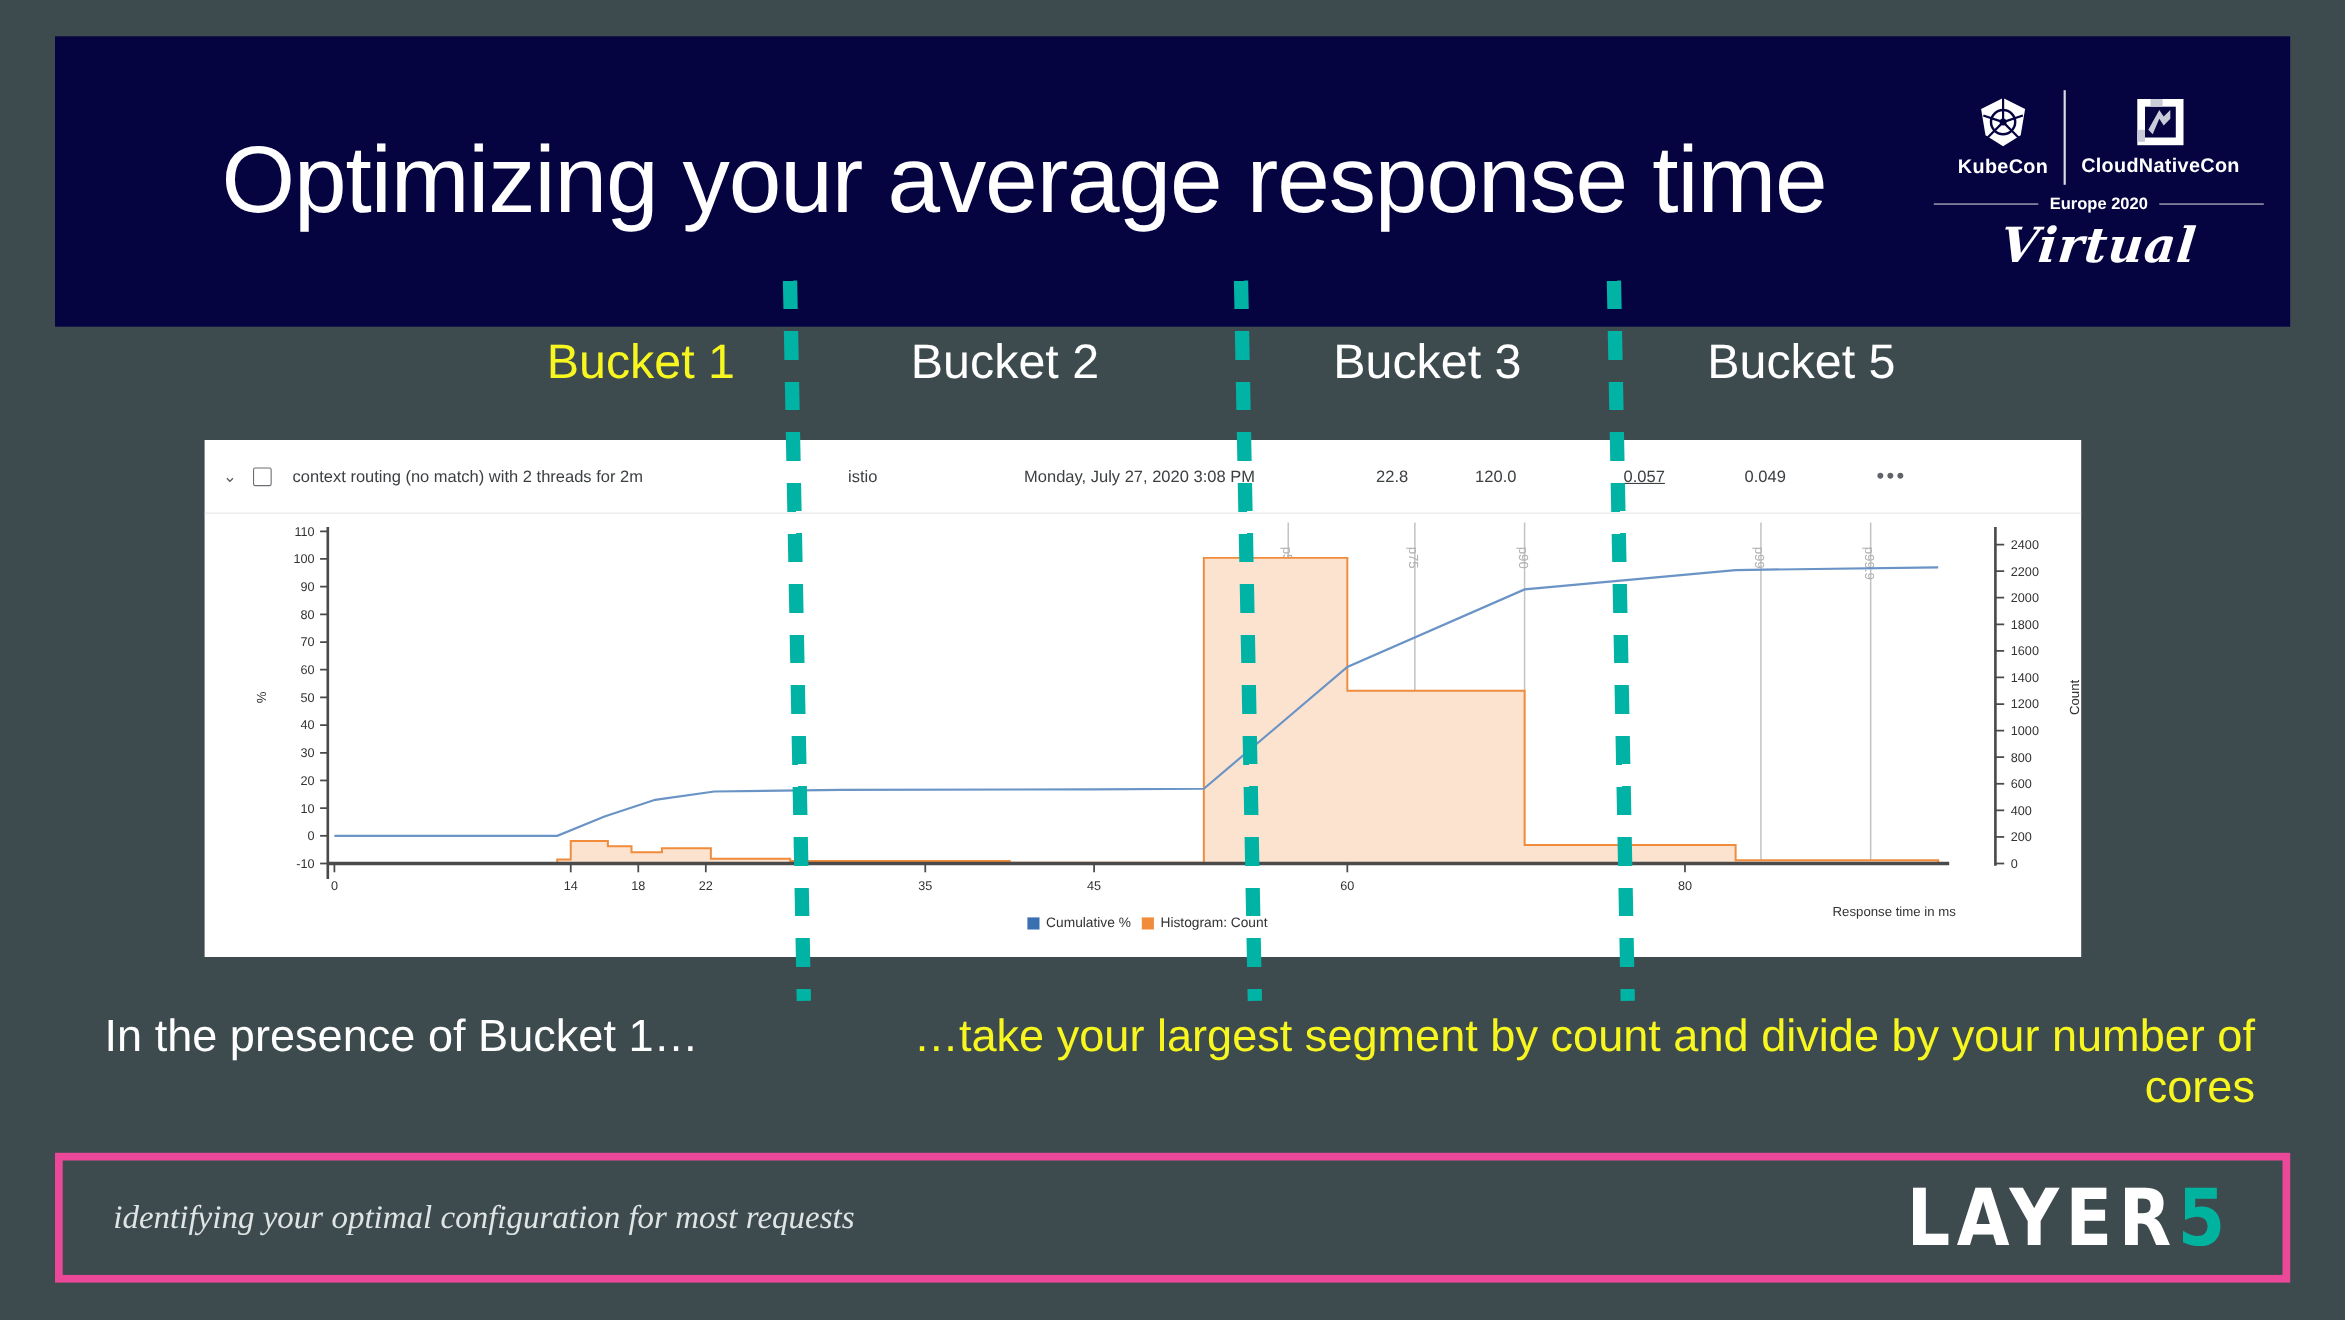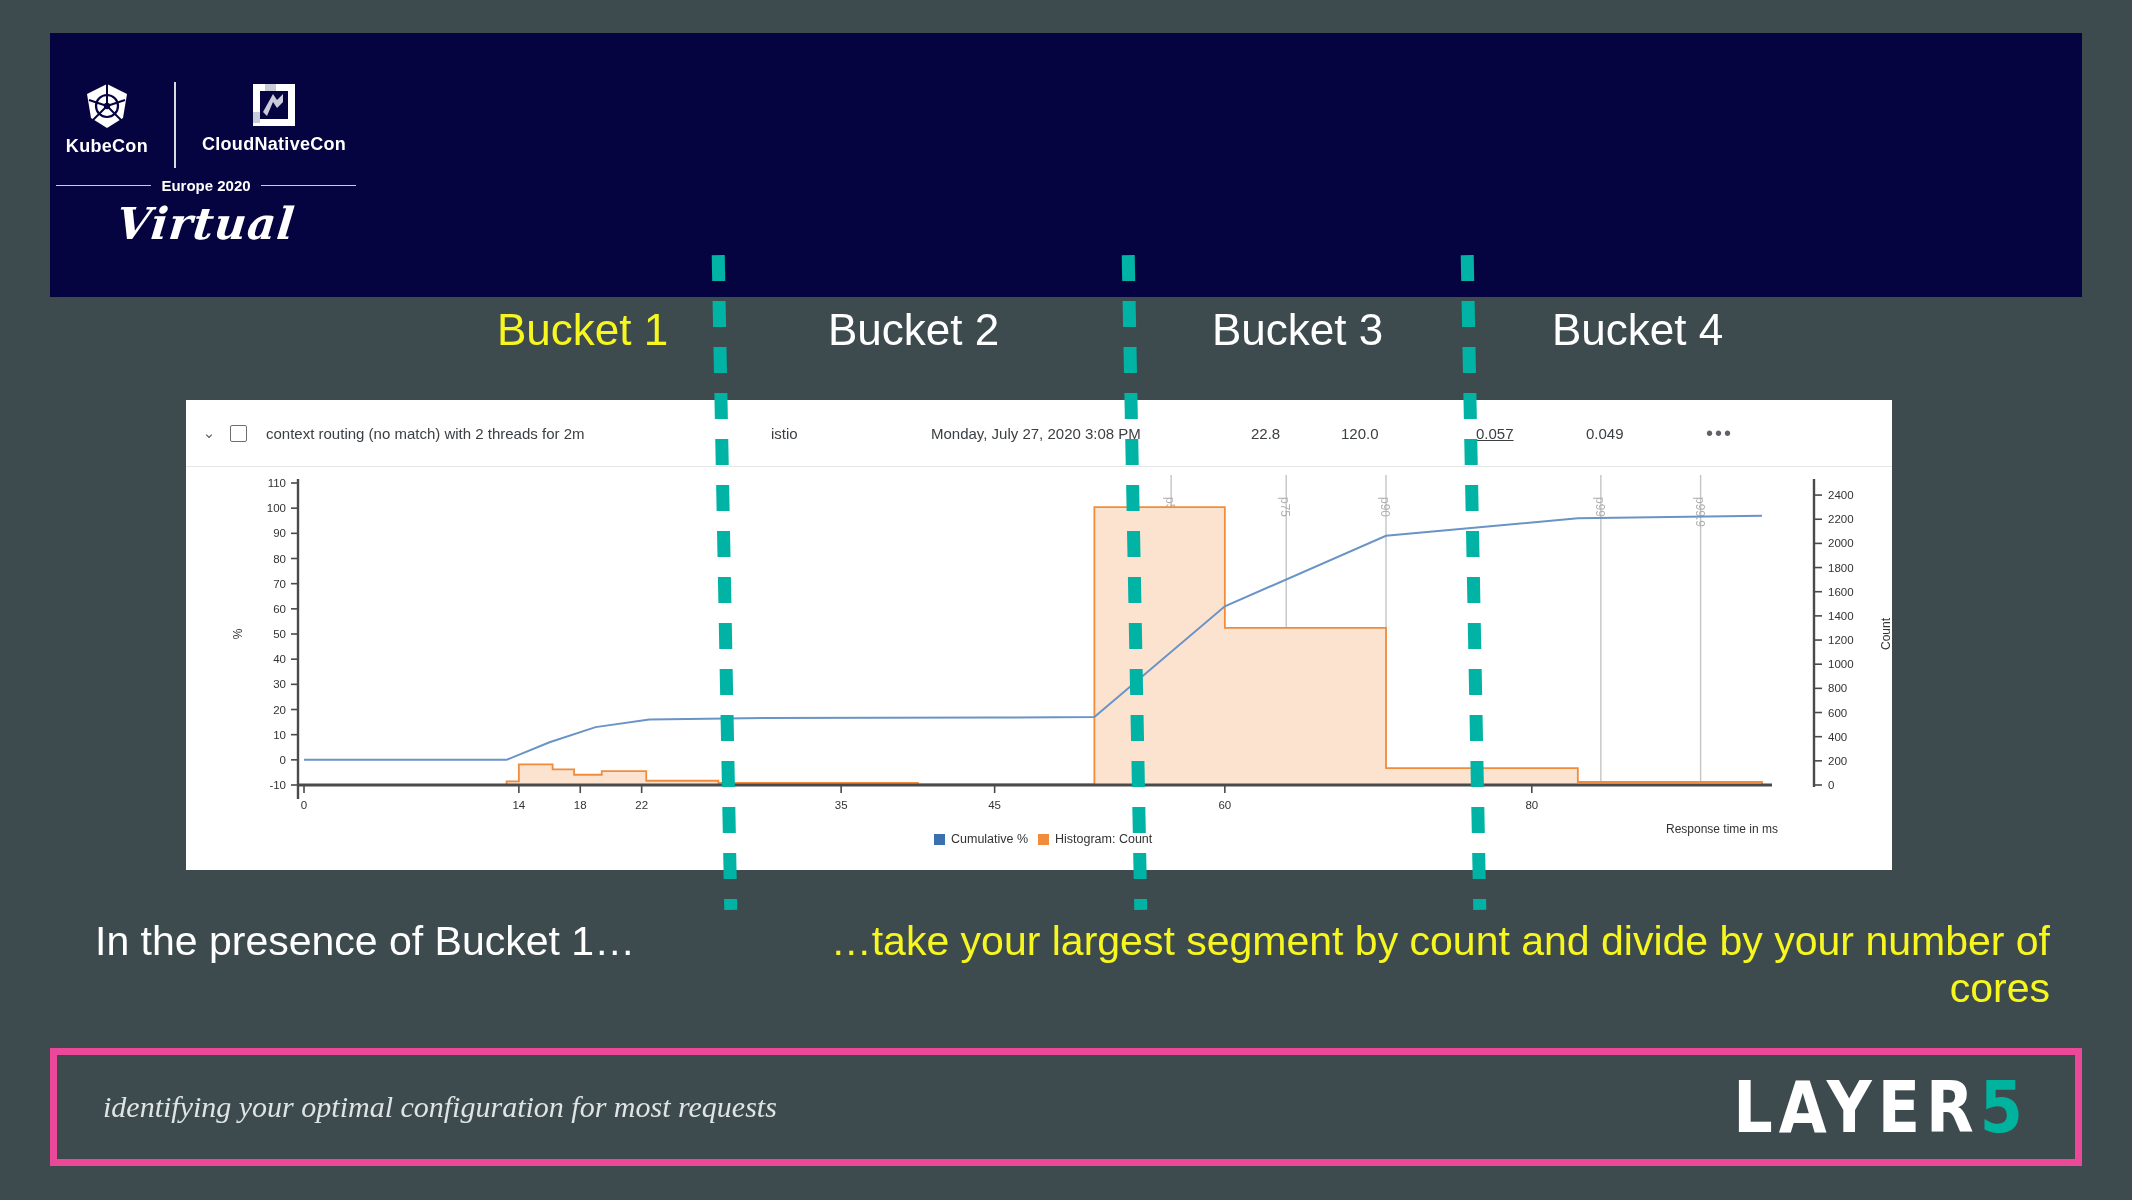--- a/index.html
+++ b/index.html
@@ -17,21 +17,21 @@
   }
   .title-text{
     flex:1; text-align:center; color:#ffffff;
     font-size:86px; line-height:1.02; font-weight:400;
     letter-spacing:-1px; padding-left:60px;
   }
   .logo-block{
     width:330px; height:100%; display:flex; flex-direction:column;
     align-items:center; justify-content:center; padding-right:18px; gap:2px;
   }
-  .logo-row{ display:flex; align-items:flex-start; gap:12px; }
+  .logo-row{ display:flex; align-items:center; gap:0px; }
   .logo-cell{ display:flex; flex-direction:column; align-items:center; padding:0 14px; }
   .logo-div{ width:2px; height:86px; background:#ffffff; opacity:.85; align-self:center;}
   .logo-name{ color:#fff; font-size:18px; font-weight:bold; margin-top:6px; letter-spacing:.3px;}
   .k8s-mark{ width:50px; height:48px; }
   .cncf-mark{ width:46px; height:46px; }
   .logo-euro{ display:flex; align-items:center; gap:10px; margin-top:7px; width:300px; justify-content:space-between;}
   .logo-euro .ln{ flex:1; height:1px; background:#fff; opacity:.8;}
   .logo-euro .lbl{ color:#fff; font-size:15px; font-weight:bold;}
   .logo-virtual{ color:#fff; font-size:44px; font-family:"DejaVu Serif", serif;
     font-style:italic; font-weight:bold; margin-top:2px; letter-spacing:1px;
@@ -93,20 +93,21 @@
   }
   .layer5{ display:flex; align-items:center; }
   .l5-word{ color:#ffffff; font-size:62px; font-weight:bold; letter-spacing:6px;
     font-family:"DejaVu Sans", sans-serif; transform:scaleY(1.15); }
   .l5-five{ color:#00b39f; }
 </style>
 </head>
 <body>
 
 <div class="title-banner">
+  <div class="title-text">Optimizing your average response time</div>
 
   <div class="logo-block">
     <div class="logo-row">
       <div class="logo-cell">
         <span class="k8s-mark">
           <svg viewBox="0 0 50 48" width="50" height="48">
             <polygon points="25,2 45,12 41,36 25,46 9,36 5,12" fill="#ffffff"></polygon>
             <circle cx="25" cy="24" r="11" fill="none" stroke="#050440" stroke-width="2.2"></circle>
             <circle cx="25" cy="24" r="3.2" fill="#050440"></circle>
             <g stroke="#050440" stroke-width="2">
@@ -140,21 +141,21 @@
       <span class="ln"></span>
     </div>
     <div class="logo-virtual">Virtual</div>
   </div>
 </div>
 
 <div class="buckets">
   <div class="bucket-lbl hl" style="left:497px">Bucket 1</div>
   <div class="bucket-lbl" style="left:828px">Bucket 2</div>
   <div class="bucket-lbl" style="left:1212px">Bucket 3</div>
-  <div class="bucket-lbl" style="left:1552px">Bucket 4</div>
+  <div class="bucket-lbl" style="left:1552px">Bucket 5</div>
 </div>
 
 <div class="panel">
 
   <div class="panel-head">
     <span class="ph-chevron">⌄</span>
     <span class="ph-check"></span>
     <span class="ph-name">context routing (no match) with 2 threads for 2m</span>
     <span class="ph-istio">istio</span>
     <span class="ph-date">Monday, July 27, 2020 3:08 PM</span>

